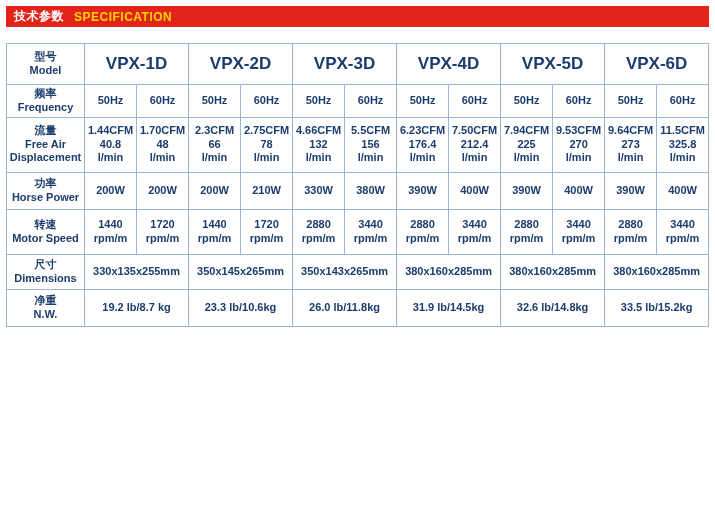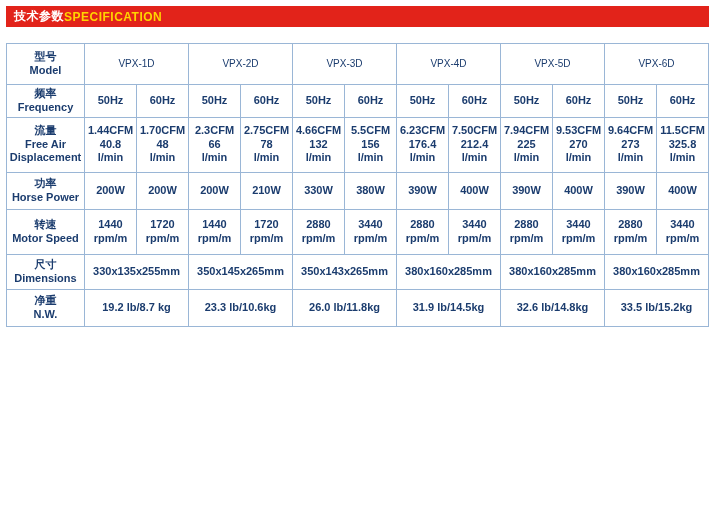--- a/index.html
+++ b/index.html
@@ -32,20 +32,21 @@
   .title-cn {
     color: #ffffff;
     font-size: 12px;
     font-weight: bold;
     letter-spacing: 0.5px;
   }
   .title-en {
     color: #ffd400;
     font-size: 12px;
     font-weight: bold;
+    margin-left: 10px;
     letter-spacing: 0.5px;
   }
   table.spec {
     border-collapse: collapse;
     width: 703px;
     table-layout: fixed;
     margin-top: 16px;
   }
   table.spec td {
     border: 1px solid #9ab6d6;
@@ -68,22 +69,22 @@
   td.rowhead .cn {
     display: block;
   }
   td.rowhead .en {
     display: block;
   }
   tr.model-row td {
     height: 36px;
   }
   tr.model-row td.model {
-    font-size: 10px;
-    font-weight: normal;
+    font-size: 17px;
+    font-weight: bold;
   }
   .cellline {
     display: block;
   }
   tr.freq td { height: 22px; }
   tr.flow td { height: 50px; }
   tr.hp td { height: 32px; }
   tr.speed td { height: 40px; text-align: center; }
   tr.vac td { height: 48px; }
   tr.oil td { height: 34px; }

